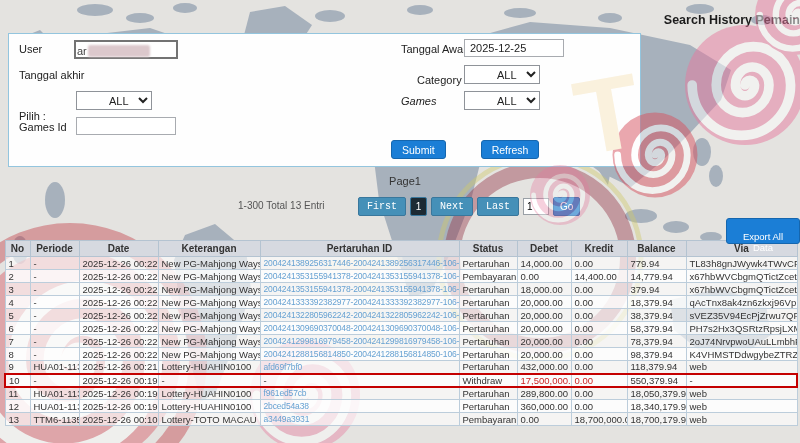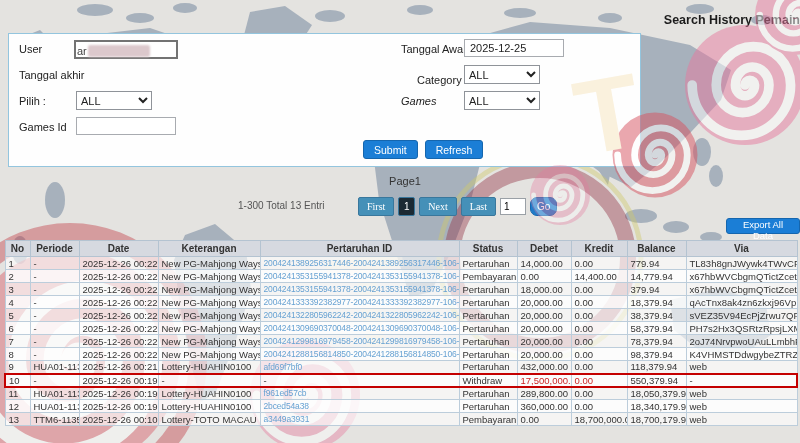--- a/index.html
+++ b/index.html
@@ -15,47 +15,47 @@
   .page-title { position:absolute; top:13px; left:0; width:100%; text-align:right;
     font-size:12.5px; font-weight:bold; color:#1c1c1c; z-index:2; }
 
   
   .panel { position:absolute; left:8px; top:33px; width:633px; height:134px;
     background:#fefefe; border:1px solid #93c5de; z-index:3; }
   .lbl { position:absolute; font-size:11px; color:#222; }
   .inp { position:absolute; height:17px; border:1px solid #a8abb0; background:#fff;
     font-size:11px; color:#222; padding:8px 5px; font-family:"Liberation Sans",sans-serif; }
   .sel { position:absolute; height:19px; width:76px; font-size:11px; color:#222;
-    border:1px solid #8f9399; background:#fff; font-family:"Liberation Sans",sans-serif; }
+    border:1px solid #8f9399; background:#fff; font-family:"Liberation Sans",sans-serif;padding-left:28px; }
   .user-box { position:absolute; left:65px; top:6px; width:104px; height:19px;
     border:2px solid #737373; background:#fff; display:flex; align-items:flex-end;
     padding-left:1px; font-size:11px; color:#444; }
   .redact { width:62px; height:12px; margin-left:1px; background:#dcc8cc;
     filter:blur(1.2px); border-radius:2px; }
   .btn-blue { background:#1b7ed6; color:#fff; border:1px solid #1566ae; border-radius:3px;
-    font-size:10.5px; height:19px; padding:0 10px; font-family:"Liberation Sans",sans-serif; cursor:pointer; }
+    font-size:10.5px; height:19px; padding:0 10px; font-family:"Liberation Sans",sans-serif; cursor:pointer;margin-left:28px; }
   .form-btns { position:absolute; left:354px; top:106px; display:flex; gap:7px; }
 
   
   .page-label { position:absolute; top:175px; left:0; width:810px; text-align:center;
     font-size:11px; color:#333; z-index:2; }
   .range-text { position:absolute; top:200px; left:238px; width:114px; text-align:left;
     font-size:10px; color:#555; z-index:2; }
   .pager { position:absolute; top:197px; left:358px; display:flex; gap:4px; align-items:center; z-index:3; }
   .pg-btn { background:#4590b8; border:1px solid #39779c; color:#fff; font-size:10px;
-    height:19px; padding:0 8px; border-radius:2px; font-family:Liberation Serif, serif; cursor:pointer; }
+    height:19px; padding:0 8px; border-radius:2px; font-family:Liberation Mono, monospace; cursor:pointer; }
   .pg-current { background:#1c2a33; border:1px solid #39779c; color:#fff; font-size:10px;
     height:19px; min-width:17px; text-align:center; line-height:17px; border-radius:2px; }
   .pg-input { width:26px; height:17px; border:1px solid #9aa0a6; font-size:10px; padding:0 3px;
     font-family:"Liberation Sans",sans-serif; }
   .pg-go { background:#1f7cc9; border:1px solid #1566ae; color:#fff; font-size:10px;
-    height:19px; padding:0 6px; border-radius:7px; font-family:"Liberation Sans",sans-serif; cursor:pointer; }
+    height:19px; padding:0 6px; border-radius:2px; font-family:"Liberation Sans",sans-serif; cursor:pointer; }
   .export-btn { position:absolute; top:218px; left:726px; z-index:3; background:#1b7ed6;
     color:#fff; border:1px solid #1566ae; border-radius:3px; font-size:9.5px; height:16px;
-    padding:0 8px; font-family:"Liberation Sans",sans-serif; cursor:pointer; }
+    padding:12px 8px; font-family:"Liberation Sans",sans-serif; cursor:pointer; }
 
   
   table.grid { position:absolute; left:4px; top:240px; width:792px; z-index:2;
     border-collapse:collapse; table-layout:fixed; }
   .grid th { background:#d6d9e0; border:1px solid #b4c3d1; font-size:10px; font-weight:bold;
     color:#333; height:16px; text-align:center; overflow:hidden; white-space:nowrap; }
   .grid td { border:1px solid #bccddb; font-size:9.5px; color:#333; height:13px;
     padding:0 3px; overflow:hidden; white-space:nowrap; background:rgba(255,255,255,0.88); }
   .grid tr:nth-child(odd) td { background:rgba(255,255,255,0.62); }
   .grid td.link { color:#66a1d2; font-size:8.5px; letter-spacing:-0.15px; cursor:pointer; }
@@ -129,21 +129,21 @@
 
   <div class="panel">
     <span class="lbl" style="left:10px; top:9px;">User</span>
     <div class="user-box">
       <span>ar</span>
       <span class="redact"></span>
     </div>
 
     <span class="lbl" style="left:10px; top:35px;">Tanggal akhir</span>
 
-    <span class="lbl" style="left:10px; top:61px;">Pilih  :</span>
+    <span class="lbl" style="left:10px; top:76px;">Pilih  :</span>
     <select class="sel" style="left:67px; top:57px;">
       <option>ALL</option>
     </select>
 
     <span class="lbl" style="left:10px; top:87px;">Games Id</span>
     <input class="inp" style="left: 67px; top: 83px; width: 100px;" value="">
 
     <span class="lbl" style="left:392px; top:9px;">Tanggal Awal</span>
     <input class="inp" style="left: 455px; top: 5px; width: 100px;" value="2025-12-25">
 

